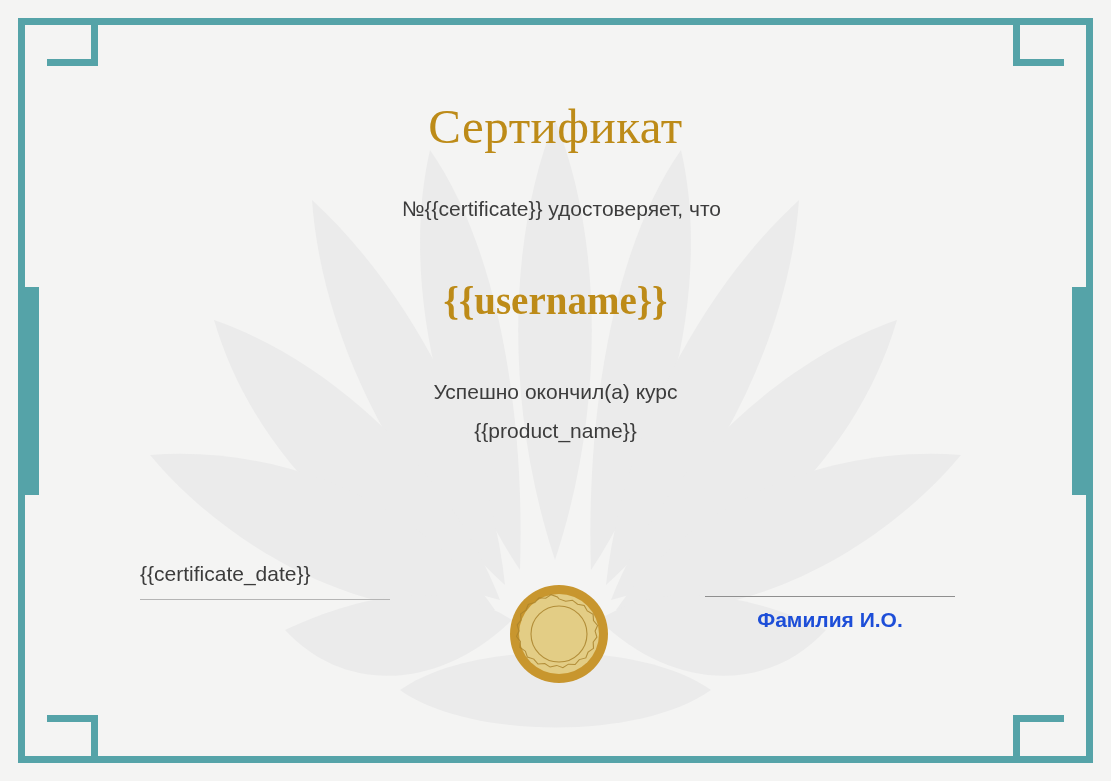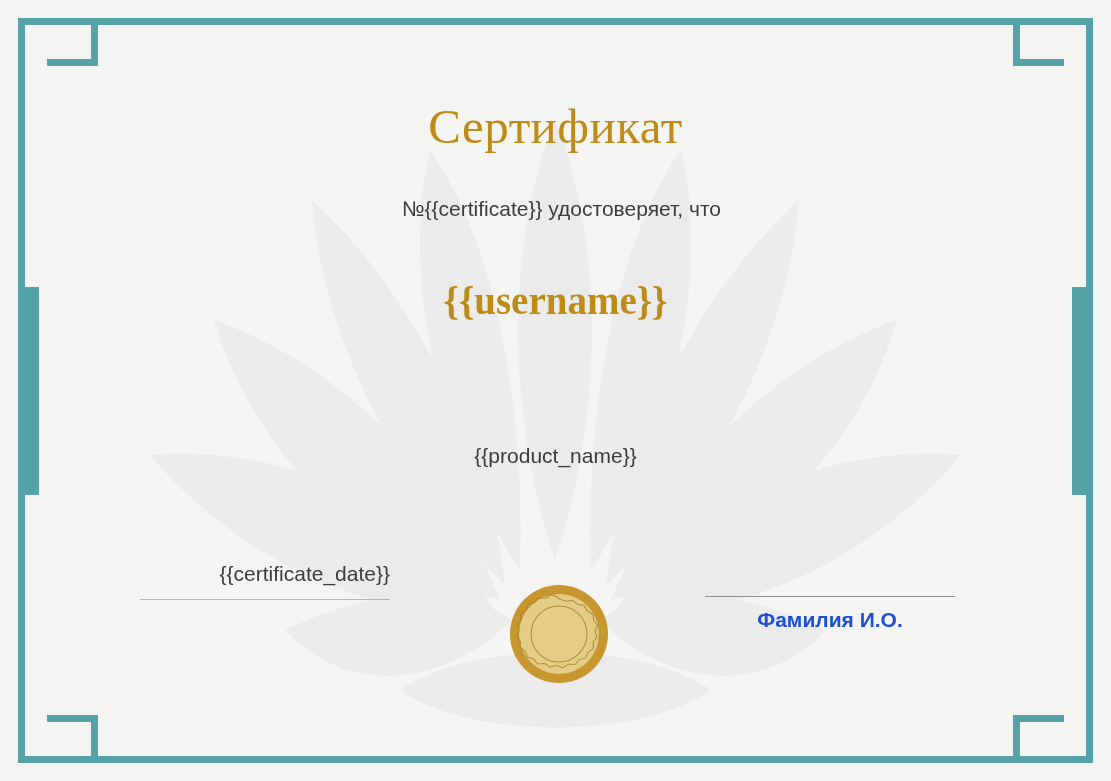--- a/index.html
+++ b/index.html
@@ -114,34 +114,34 @@
     top: 380px;
     width: 1111px;
     text-align: center;
     font-size: 21px;
     color: #3c3c3c;
   }
 
   .course-name {
     position: absolute;
     left: 0;
-    top: 444px;
+    top: 419px;
     width: 1111px;
     text-align: center;
     font-size: 21px;
     color: #3c3c3c;
   }
 
   
   .date-value {
     position: absolute;
     left: 140px;
     top: 562px;
     width: 250px;
-    text-align: right;
+    text-align: left;
     font-size: 21px;
     color: #3c3c3c;
   }
   .date-rule {
     position: absolute;
     left: 140px;
     top: 599px;
     width: 250px;
     height: 1px;
     background: #b5b5b5;
@@ -228,20 +228,21 @@
   <div class="side-bar side-bar-right"></div>
 
   <div class="content">
 
     <div class="title">Сертификат</div>
 
     <div class="subtitle">№{{certificate}} удостоверяет, что</div>
 
     <div class="recipient">{{username}}</div>
 
+    <div class="course-label">Успешно окончил(а) курс</div>
 
     <div class="course-name">{{product_name}}</div>
 
     <div class="date-value">{{certificate_date}}</div>
     <div class="date-rule"></div>
 
     <div class="sign-rule"></div>
     <div class="sign-name">Фамилия И.О.</div>
 
     <svg class="seal" viewBox="0 0 100 100" xmlns="http://www.w3.org/2000/svg" aria-hidden="true">

